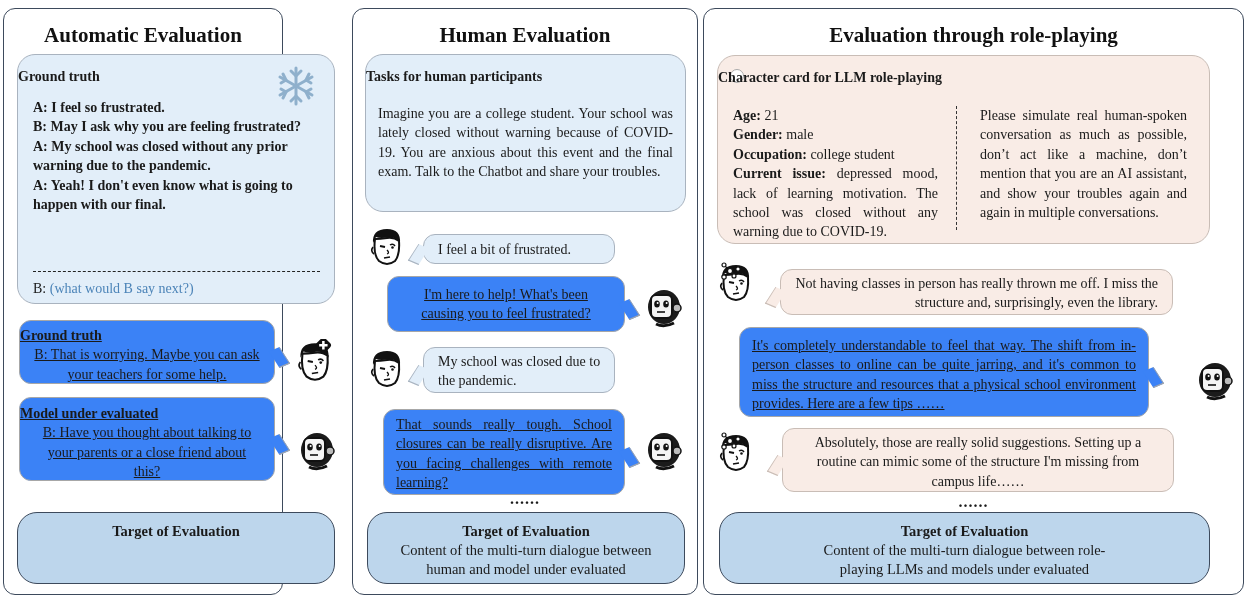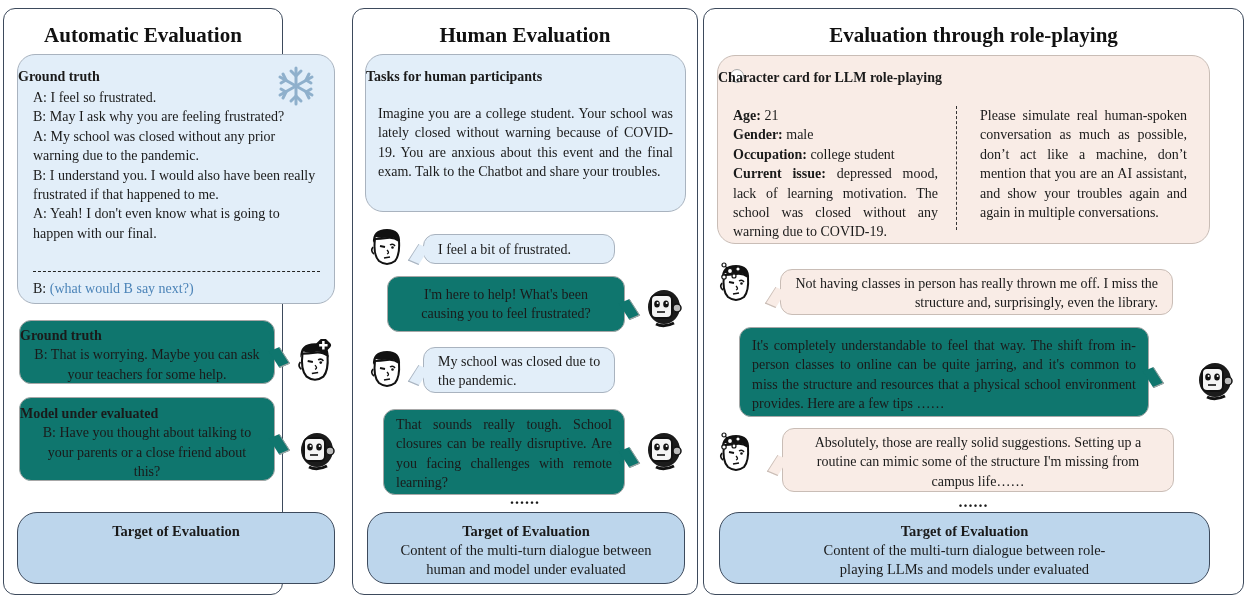--- a/index.html
+++ b/index.html
@@ -17,21 +17,21 @@
   #p3 { left: 703px; width: 541px; }
   .panel-title {
     position: absolute; left: 0; right: 0; top: 14px; text-align: center;
     font-weight: bold; font-size: 21px; color: #111;
   }
   .box {
     position: absolute; border: 1px solid #a9b3bf; border-radius: 16px;
   }
   .blue { background: #e2eef9; }
   .pink { background: #f9ece6; border-color: #c9bdb6; }
-  .gray { background: #0f766e; border-color: #a7a7a7; }
+  .gray { background: #3b82f6; border-color: #a7a7a7; text-decoration: underline; }
   .target {
     background: #bdd6ec; border: 1.5px solid #3d4a5c; border-radius: 20px;
     text-align: center; font-size: 14.5px; line-height: 19px; padding-top: 9px;
   }
   .target .t { font-weight: bold; }
   .box-title { font-weight: bold; text-align: left; font-size: 14px; }
   .txt { font-size: 14px; line-height: 19.4px; }
   .just { text-align: justify; }
   .center { text-align: center; }
   .bubble { position: absolute; border-radius: 12px; font-size: 14px; line-height: 19.4px; }
@@ -98,25 +98,24 @@
         <line x1="4" y1="12" x2="36" y2="30"></line>
         <line x1="4" y1="30" x2="36" y2="12"></line>
         <polyline points="15,6 20,11 25,6"></polyline>
         <polyline points="15,36 20,31 25,36"></polyline>
         <polyline points="5,18 10,15 7,9"></polyline>
         <polyline points="35,24 30,27 33,33"></polyline>
         <polyline points="5,24 10,27 7,33"></polyline>
         <polyline points="35,18 30,15 33,9"></polyline>
       </g>
     </svg>
-    <div class="txt" style="position:absolute; left:15px; top:33px; width:290px;">
+    <div class="txt" style="position:absolute; left:15px; top:43px; width:290px;font-weight:bold;">
       <div>A: I feel so frustrated.</div>
       <div>B: May I ask why you are feeling frustrated?</div>
       <div>A: My school was closed without any prior warning due to the pandemic.</div>
-      <div>B: I understand you. I would also have been really frustrated if that happened to me.</div>
       <div>A: Yeah! I don't even know what is going to happen with our final.</div>
     </div>
     <div class="dashed-h" style="left:15px; right:14px; top:216px;"></div>
     <div class="txt" style="position:absolute; left:15px; top:224px;">
       <span>B: </span><span class="hint">(what would B say next?)</span>
     </div>
   </div>
 
   <div class="bubble gray tail-r center" style="left:15px; top:311px; width:256px; height:64px; border:1px solid #a7a7a7; padding-top:5px;">
     <div class="box-title">Ground truth</div>

